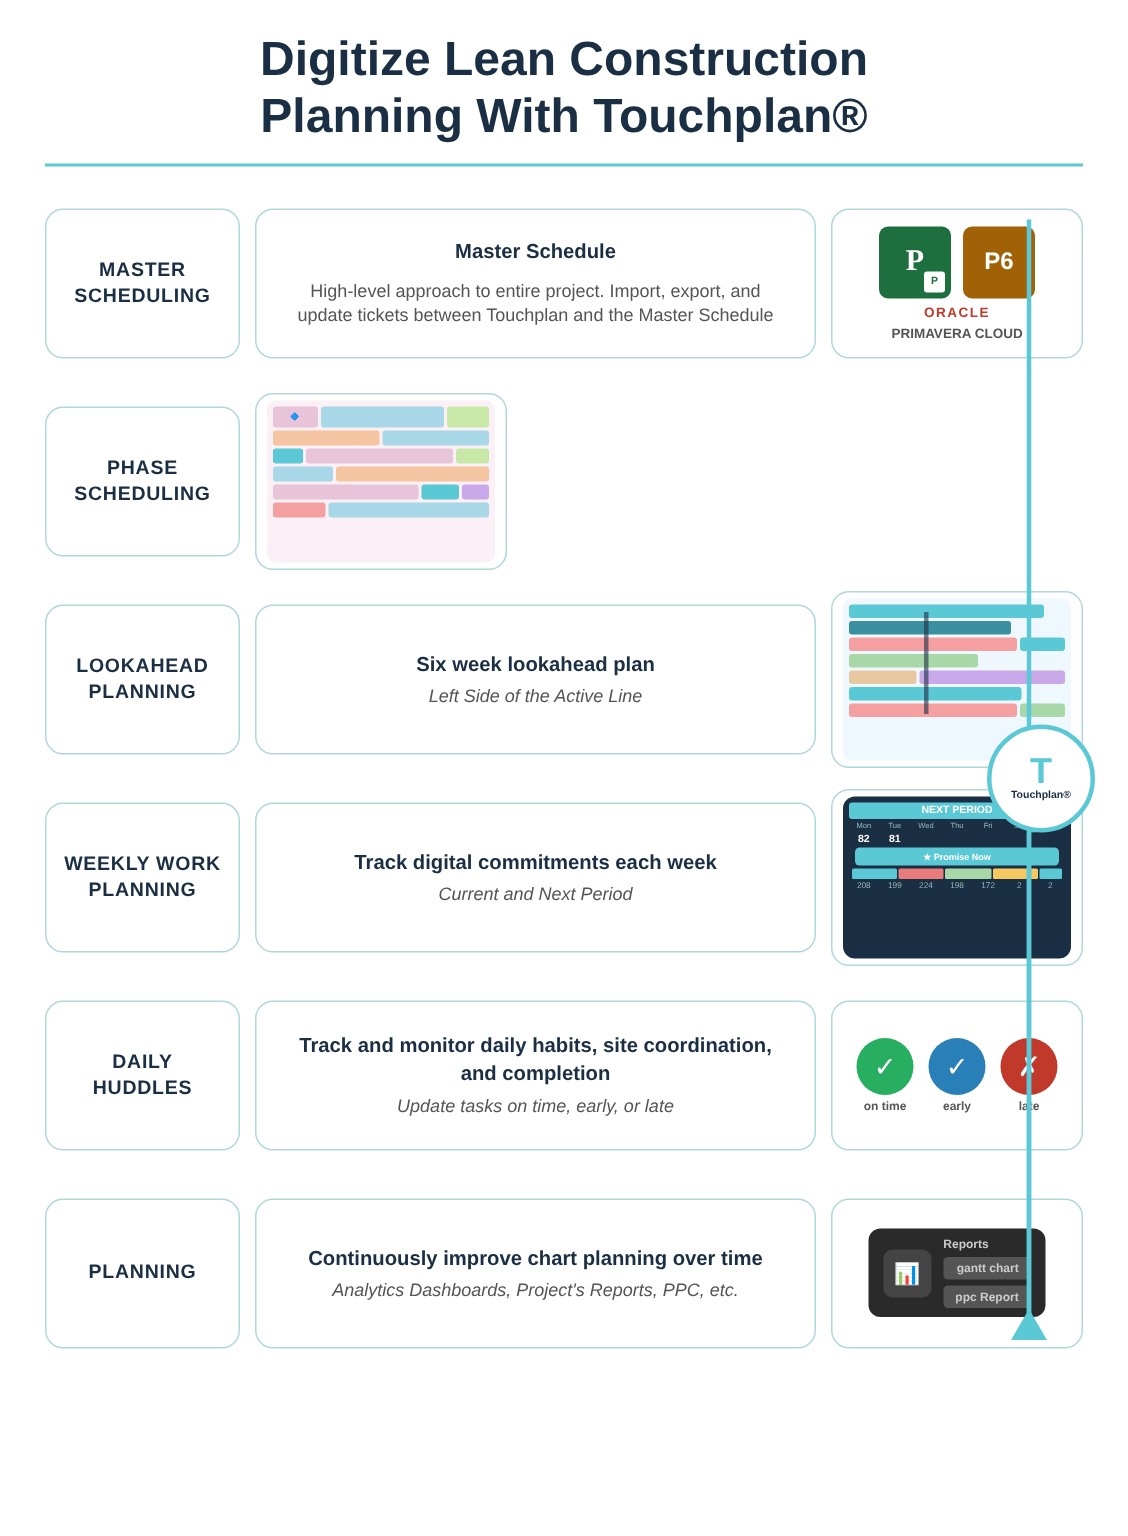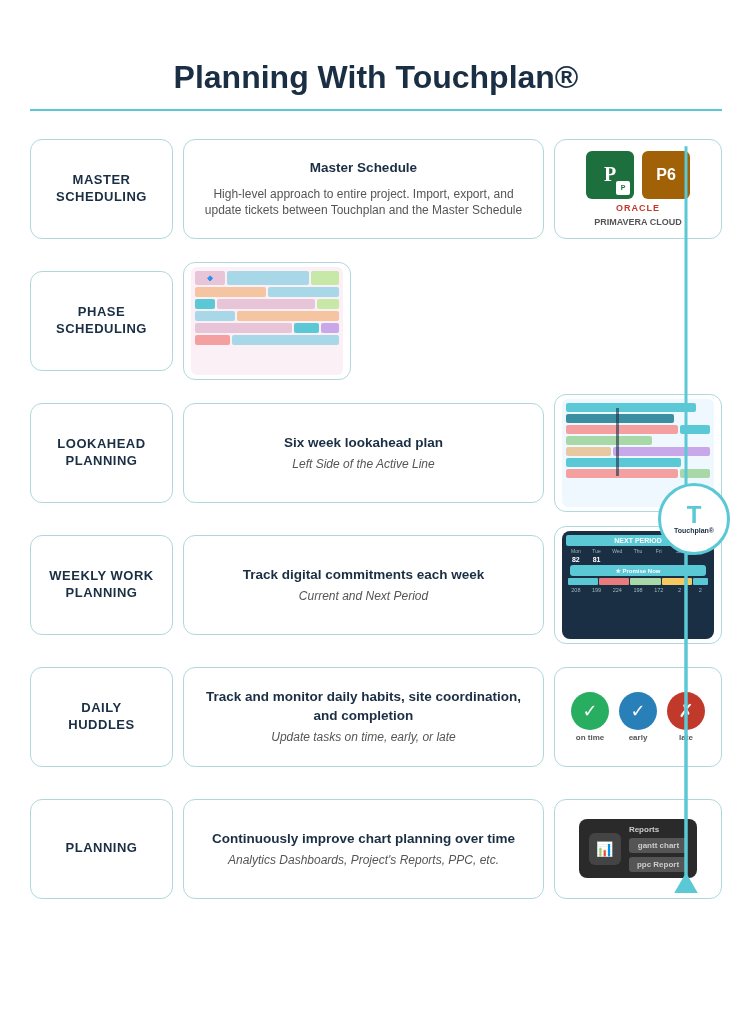--- a/index.html
+++ b/index.html
@@ -37,21 +37,21 @@
     }
 
     .row {
       display: flex;
       align-items: center;
       gap: 10px;
       min-height: 120px;
     }
 
     .label-box {
-      width: 143px;
+      width: 130px;
       min-height: 100px;
       border: 1.5px solid #b0d8dc;
       border-radius: 12px;
       display: flex;
       align-items: center;
       justify-content: center;
       text-align: center;
       font-weight: 900;
       font-size: 13px;
       color: #1a2e44;
@@ -272,21 +272,21 @@
       width: 72px;
       height: 100%;
       z-index: 5;
     }
   </style>
 </head>
 <body>
 
 <div class="page-wrapper">
   <h1 class="main-title">
-    <br>
+    <span>Digitize Lean Construction</span><br>
     <span>Planning With Touchplan®</span>
   </h1>
 
   <div class="content-area">
 
     <svg class="right-arrow-svg" viewBox="0 0 72 900" preserveAspectRatio="none">
       <defs>
         <marker id="arrowDown" markerWidth="8" markerHeight="8" refX="4" refY="4" orient="auto">
           <path d="M0,0 L0,8 L8,4 z" fill="#5bc8d5"></path>
         </marker>

